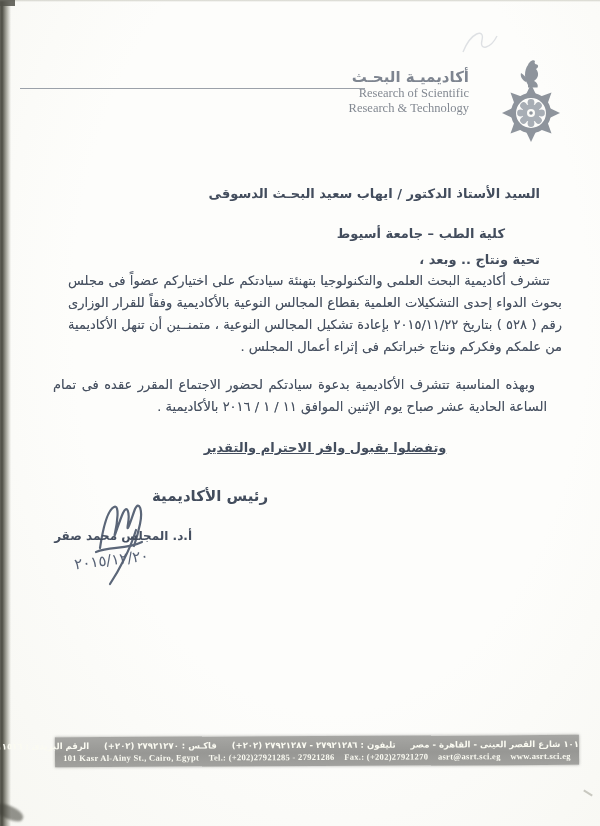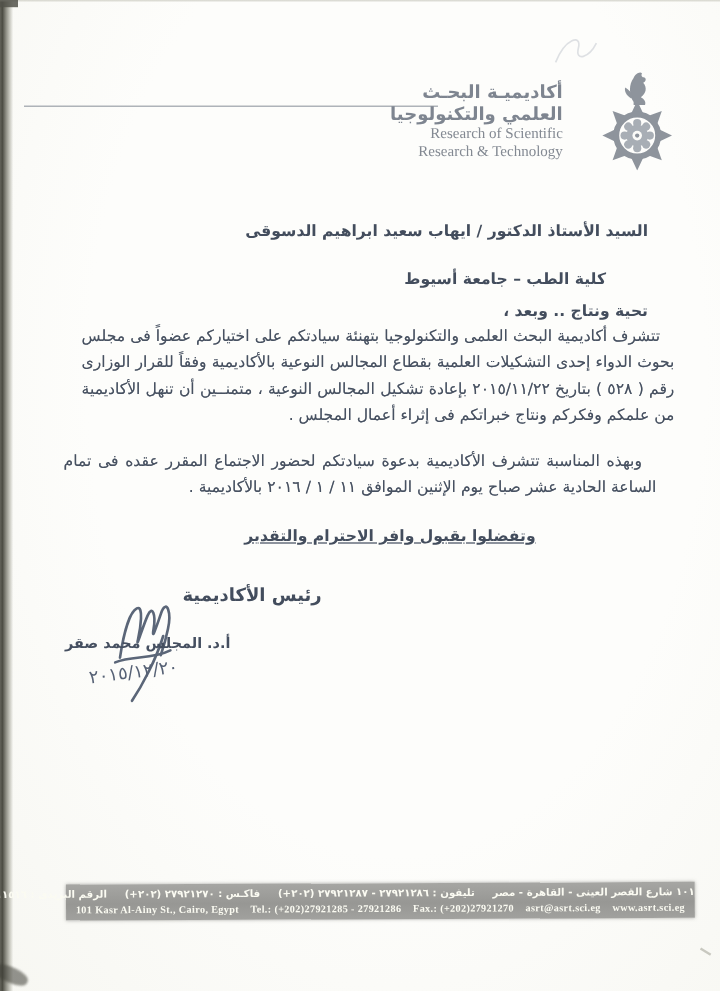--- a/index.html
+++ b/index.html
@@ -60,21 +60,20 @@
   <div class="nub-top-left"></div>
   <div class="smudge-bottom-left"></div>
   <div class="scratch-bottom-right"></div>
   <svg class="pencil-scribble" width="50" height="45" viewBox="0 0 50 45">
     <path d="M8,32 C16,12 30,8 27,20 C24,32 36,28 42,16" fill="none" stroke="#b9bfc8" stroke-width="1.4"></path>
   </svg>
 
   <div class="header-rule"></div>
   <div class="org-block">
     <div class="org-ar">أكاديميـة البحـث</div>
-    <div class="org-ar">العلمي والتكنولوجيا</div>
     <div class="org-en">Research of Scientific</div>
     <div class="org-en">Research &amp; Technology</div>
   </div>
 
   <svg class="logo" width="78" height="84" viewBox="0 0 78 84">
 
     <path d="M36,27 C32,21 32,12 36,7 C37,4 41,1 43,3 C42,5 43,6.5 45,6.5 C47,7.5 46,10 44,11 C47.5,15 46.5,20 42,23 C45,24.5 46.5,27 45.5,29.5 L36,29.5 Z" fill="#8e949c"></path>
     <path d="M34,24 C30,22 28,18 29,15 C32,17 34,19 36,22 Z" fill="#8e949c"></path>
 
     <g fill="#8e949c">
@@ -98,21 +97,21 @@
       <circle cx="39" cy="44.5" r="3.4" transform="rotate(135 39 55)"></circle>
       <circle cx="39" cy="44.5" r="3.4" transform="rotate(180 39 55)"></circle>
       <circle cx="39" cy="44.5" r="3.4" transform="rotate(225 39 55)"></circle>
       <circle cx="39" cy="44.5" r="3.4" transform="rotate(270 39 55)"></circle>
       <circle cx="39" cy="44.5" r="3.4" transform="rotate(315 39 55)"></circle>
     </g>
     <circle cx="39" cy="55" r="4" fill="#fbfbf8"></circle>
     <circle cx="39" cy="55" r="1.8" fill="#8e949c"></circle>
   </svg>
 
-  <div class="addressee">السيد الأستاذ الدكتور /  ايهاب سعيد ابراهيم الدسوقى</div>
+  <div class="addressee">السيد الأستاذ الدكتور /  ايهاب سعيد البحـث الدسوقى</div>
   <div class="addressee-org">كلية الطب – جامعة أسيوط</div>
   <div class="salutation">تحية ونتاج .. وبعد ،</div>
 
   <div class="para p1">تتشرف أكاديمية البحث العلمى والتكنولوجيا بتهنئة سيادتكم على اختياركم عضواً فى مجلس بحوث الدواء إحدى التشكيلات العلمية بقطاع المجالس النوعية بالأكاديمية وفقاً للقرار الوزارى رقم ( ٥٢٨ ) بتاريخ ٢٠١٥/١١/٢٢ بإعادة تشكيل المجالس النوعية ، متمنــين أن تنهل الأكاديمية من علمكم وفكركم ونتاج خبراتكم فى إثراء أعمال المجلس .</div>
   <div class="para p2">وبهذه المناسبة تتشرف الأكاديمية بدعوة سيادتكم لحضور الاجتماع المقرر عقده فى تمام الساعة الحادية عشر صباح يوم الإثنين الموافق ١١ / ١ / ٢٠١٦ بالأكاديمية .</div>
 
   <div class="closing">وتفضلوا بقبول وافر الاحترام والتقدير</div>
   <div class="signer-title">رئيس الأكاديمية</div>
 
   <svg class="signature-svg" width="80" height="90" viewBox="0 0 80 90">

